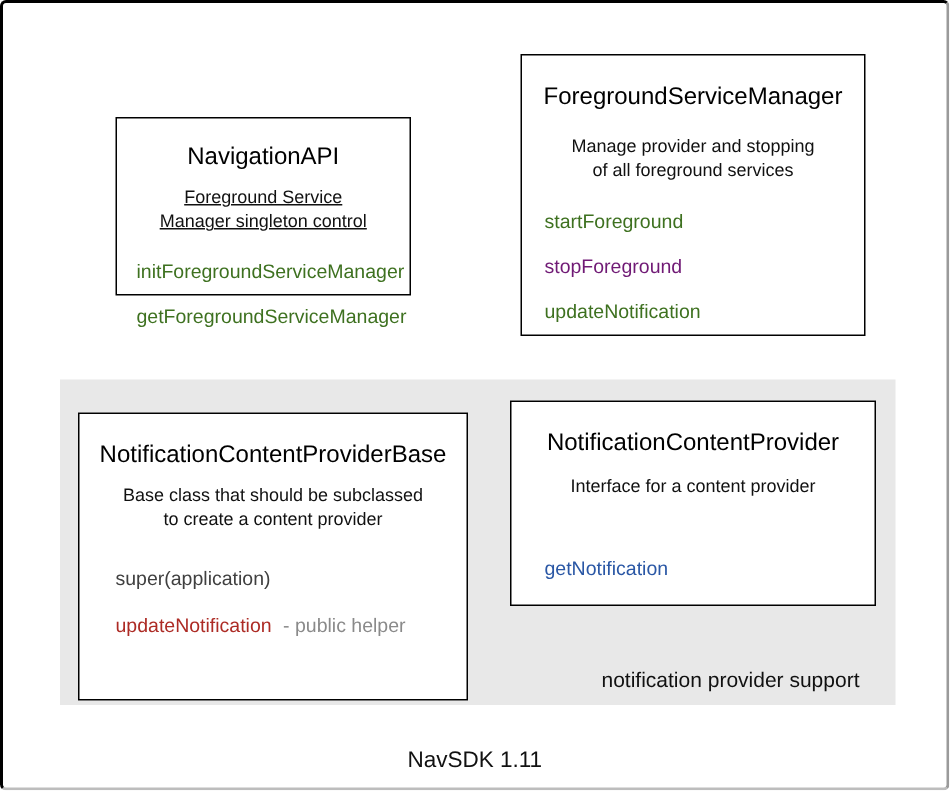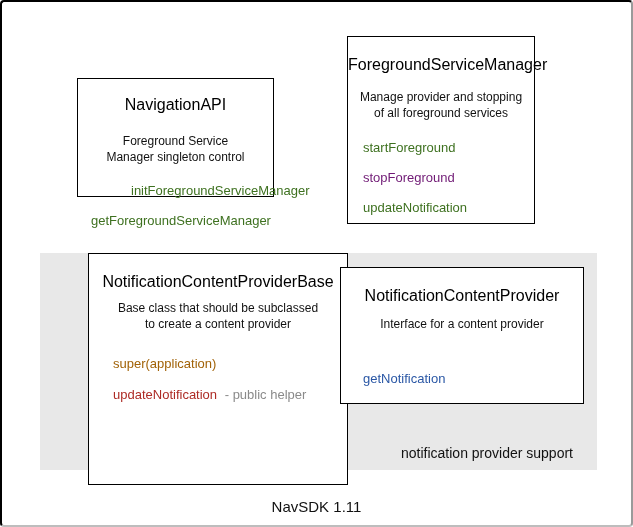--- a/index.html
+++ b/index.html
@@ -78,50 +78,50 @@
     bottom: 10px;
     width: 100%;
     text-align: center;
     font-size: 15px;
     color: #111111;
   }
 
   
   #box-navigation-api        { left: 75px;  top: 76px;  width: 197px; height: 119px; }
   #box-navigation-api .box-title   { margin-top: 16px; }
-  #box-navigation-api .box-desc    { margin-top: 18px; }
+  #box-navigation-api .box-desc    { margin-top: 8px; text-decoration: underline; }
   #box-navigation-api .methods     { margin-top: 19px; padding-left: 13px; gap: 15px; }
 
-  #box-fsm                   { left: 345px; top: 34px;  width: 188px; height: 188px; }
+  #box-fsm                   { left: 345px; top: 34px;  width: 230px; height: 188px; }
   #box-fsm .box-title        { margin-top: 18px; }
   #box-fsm .box-desc         { margin-top: 14px; }
   #box-fsm .methods          { margin-top: 20px; padding-left: 15px; gap: 15px; }
 
-  #box-ncp-base              { left: 50px;  top: 251px; width: 260px; height: 232px; margin-left: 36px; }
+  #box-ncp-base              { left: 50px;  top: 273px; width: 260px; height: 192px; }
   #box-ncp-base .box-title   { margin-top: 18px; }
   #box-ncp-base .box-desc    { margin-top: 8px; }
   #box-ncp-base .methods     { margin-top: 25px; padding-left: 24px; gap: 16px; }
 
   #box-ncp                   { left: 338px; top: 265px; width: 244px; height: 137px; }
   #box-ncp .box-title        { margin-top: 18px; }
   #box-ncp .box-desc         { margin-top: 10px; }
   #box-ncp .methods          { margin-top: 40px; padding-left: 22px; }
 </style>
 </head>
 <body>
 
 <div class="canvas">
 
   <div class="class-box" id="box-navigation-api">
     <div class="box-title">NavigationAPI</div>
     <div class="box-desc">Foreground Service
 Manager singleton control</div>
     <div class="methods">
       <div class="method-line">
-        <span style="color: rgb(62, 113, 32); margin-left: 40px;">initForegroundServiceManager</span>
+        <span style="color: rgb(62, 113, 32);">initForegroundServiceManager</span>
       </div>
       <div class="method-line">
         <span style="color: rgb(62, 113, 32);">getForegroundServiceManager</span>
       </div>
     </div>
   </div>
 
   <div class="class-box" id="box-fsm">
     <div class="box-title">ForegroundServiceManager</div>
     <div class="box-desc">Manage provider and stopping
@@ -143,21 +143,21 @@
 
     <div class="group-label">notification provider support</div>
   </div>
 
   <div class="class-box" id="box-ncp-base">
     <div class="box-title">NotificationContentProviderBase</div>
     <div class="box-desc">Base class that should be subclassed
 to create a content provider</div>
     <div class="methods">
       <div class="method-line">
-        <span style="color: #a16207;">super(application)</span>
+        <span style="color: #404040;">super(application)</span>
       </div>
       <div class="method-line">
         <span style="color: rgb(173, 43, 37);">updateNotification</span>
         <span class="method-note">- public helper</span>
       </div>
     </div>
   </div>
 
   <div class="class-box" id="box-ncp">
     <div class="box-title">NotificationContentProvider</div>

